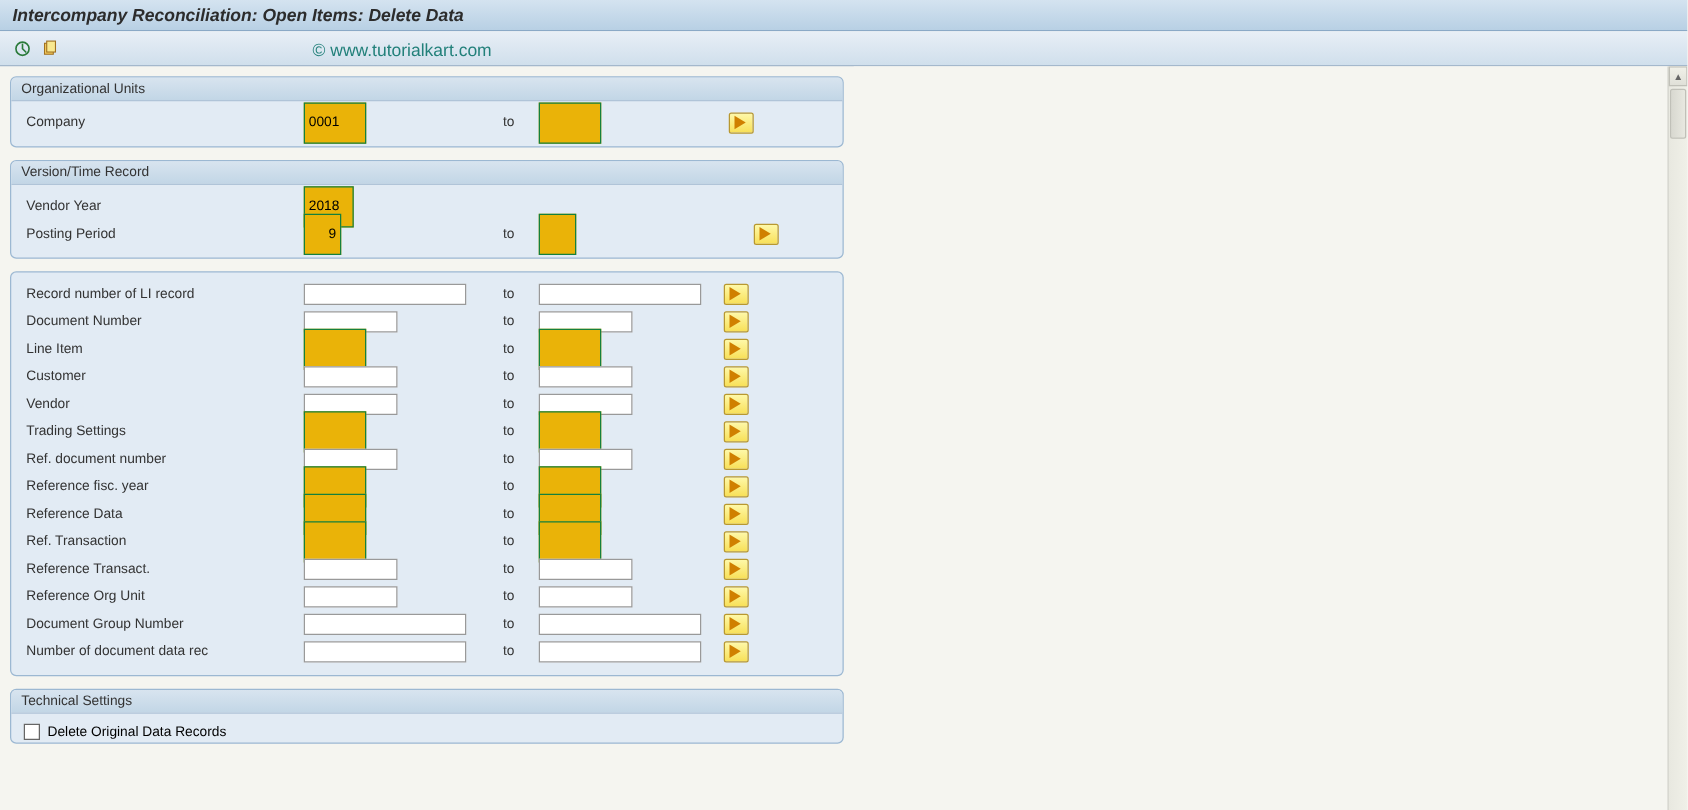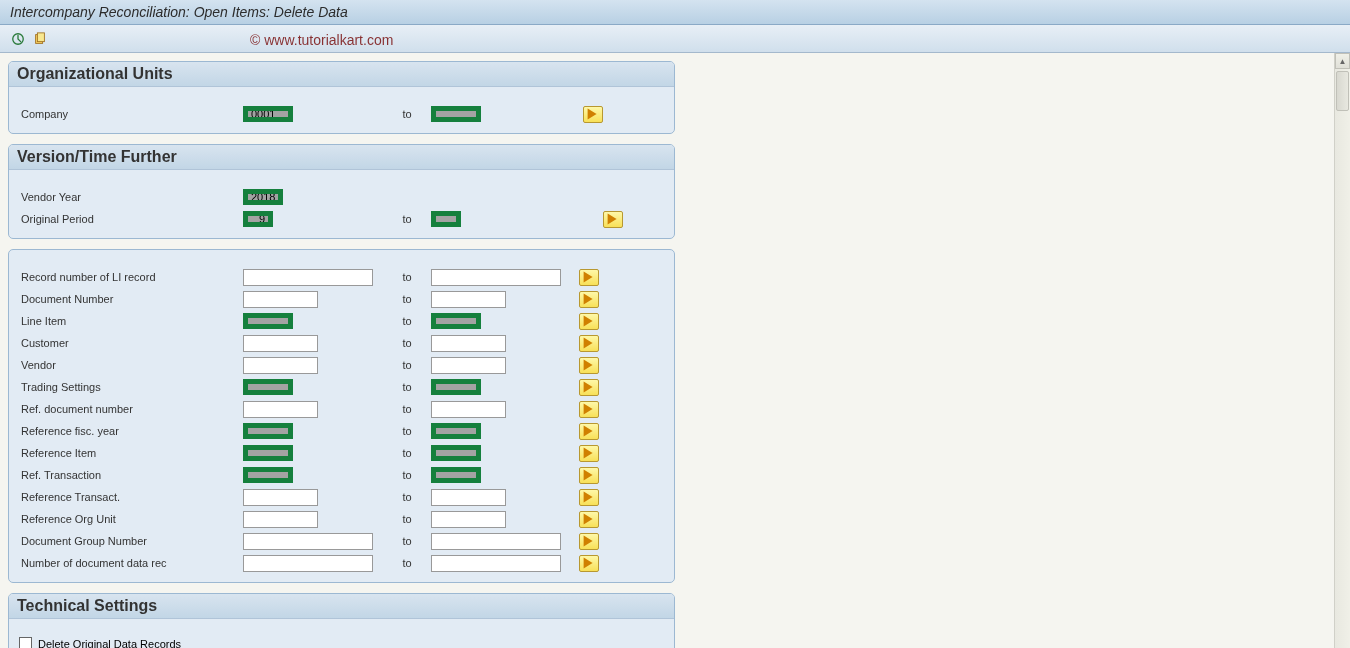--- a/index.html
+++ b/index.html
@@ -18,21 +18,21 @@
       height: 648px;
       display: flex;
       flex-direction: column;
       position: relative;
     }
     .titlebar {
       background: linear-gradient(to bottom, #d4e3f0 0%, #b8d0e4 100%);
       border-bottom: 1px solid #8aa9c6;
       padding: 4px 10px;
       font-size: 14px;
-      font-weight: normal;
+      font-weight: bold;
       font-style: italic;
       color: #2c2c2c;
     }
     .toolbar {
       background: linear-gradient(to bottom, #e8eff6 0%, #d0dfec 100%);
       border-bottom: 1px solid #a4b8cc;
       padding: 4px 10px;
       display: flex;
       align-items: center;
       gap: 6px;
@@ -43,21 +43,21 @@
       height: 16px;
       cursor: pointer;
       display: flex;
       align-items: center;
       justify-content: center;
     }
     .watermark {
       position: absolute;
       top: 32px;
       left: 250px;
-      color: #7f1d1d;
+      color: #0f766e;
       font-size: 14px;
       opacity: 0.9;
       pointer-events: none;
       z-index: 100;
     }
     .content-wrapper {
       display: flex;
       flex: 1;
       overflow: hidden;
     }
@@ -102,44 +102,43 @@
     .group {
       border: 1px solid #9cb8d2;
       border-radius: 5px;
       margin-bottom: 10px;
       background: #e2ebf4;
       overflow: hidden;
     }
     .group-header {
       background: linear-gradient(to bottom, #d8e4ef 0%, #c2d6e6 100%);
       padding: 3px 8px;
-      font-size: 16px;
+      font-size: 11px;
       color: #333;
       border-bottom: 1px solid #b0c4d8;
-      font-weight: bold;
     }
     .group-body {
-      padding: 16px 10px 8px 10px;
+      padding: 6px 10px 8px 10px;
     }
     .row {
       display: flex;
       align-items: center;
       height: 22px;
       gap: 4px;
     }
     .label {
       width: 220px;
       color: #333;
       padding-left: 2px;
     }
     .input-narrow {
       width: 50px;
-      height: 16px;
-      border: 5px solid #15803d;
-      background: #a3a3a3;
+      height: 33px;
+      border: 1px solid #15803d;
+      background: #eab308;
       padding: 0 3px;
       font-size: 11px;
       font-family: inherit;
     }
     .input-medium {
       width: 75px;
       height: 17px;
       border: 1px solid #999;
       background: #fff;
       padding: 0 3px;
@@ -246,30 +245,30 @@
             <div class="more-button">
               <svg class="arrow-icon" viewBox="0 0 10 10">
                   <path d="M2 2 L7 5 L2 8 Z" fill="#d08000"></path>
                 </svg>
             </div>
           </div>
         </div>
       </div>
 
       <div class="group">
-        <div class="group-header">Version/Time Further</div>
+        <div class="group-header">Version/Time Record</div>
         <div class="group-body">
           <div class="row">
             <div class="label">Vendor Year</div>
             <div class="col-from">
               <input class="input-narrow" style="width: 40px;" value="2018">
             </div>
           </div>
           <div class="row">
-            <div class="label">Original Period</div>
+            <div class="label">Posting Period</div>
             <div class="col-from">
               <input class="input-narrow" style="width: 30px; text-align: right;" value="9">
             </div>
             <div class="col-to-label">to</div>
             <div class="col-to-narrow">
               <input class="input-narrow" style="width: 30px;">
             </div>
             <div style="width:120px"></div>
             <div class="more-button">
               <svg class="arrow-icon" viewBox="0 0 10 10">
@@ -396,21 +395,21 @@
               <div class="col-to">
                 <input class="input-narrow" style="">
               </div>
               <div class="more-button">
                 <svg class="arrow-icon" viewBox="0 0 10 10">
                   <path d="M2 2 L7 5 L2 8 Z" fill="#d08000"></path>
                 </svg>
               </div>
             </div>
             <div class="row">
-              <div class="label">Reference Item</div>
+              <div class="label">Reference Data</div>
               <div class="col-from">
                 <input class="input-narrow" style="">
               </div>
               <div class="col-to-label">to</div>
               <div class="col-to">
                 <input class="input-narrow" style="">
               </div>
               <div class="more-button">
                 <svg class="arrow-icon" viewBox="0 0 10 10">
                   <path d="M2 2 L7 5 L2 8 Z" fill="#d08000"></path>

